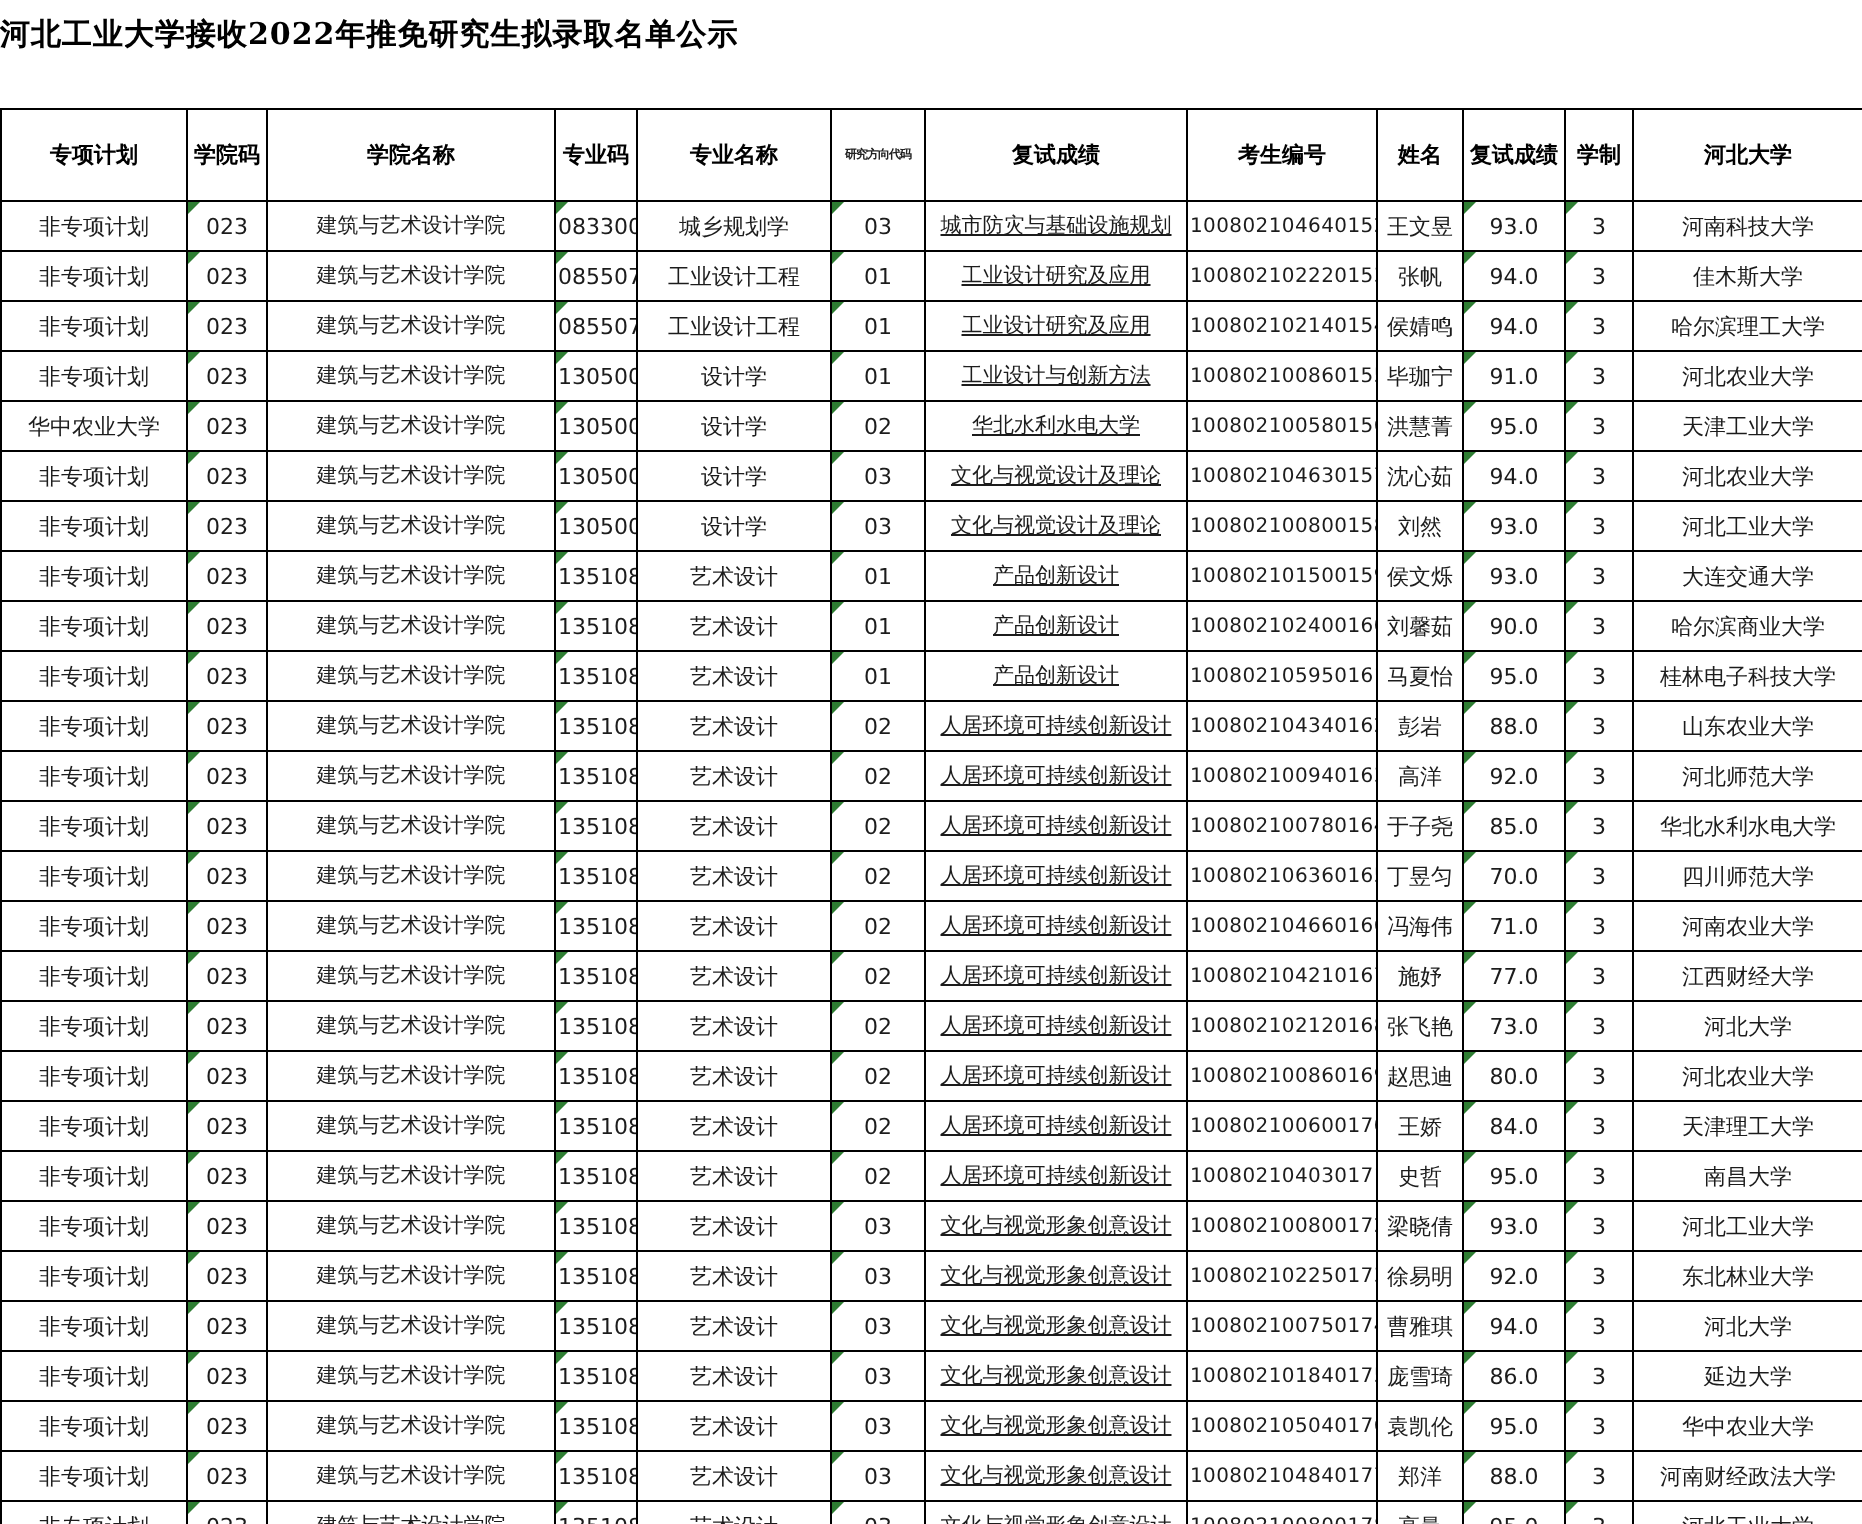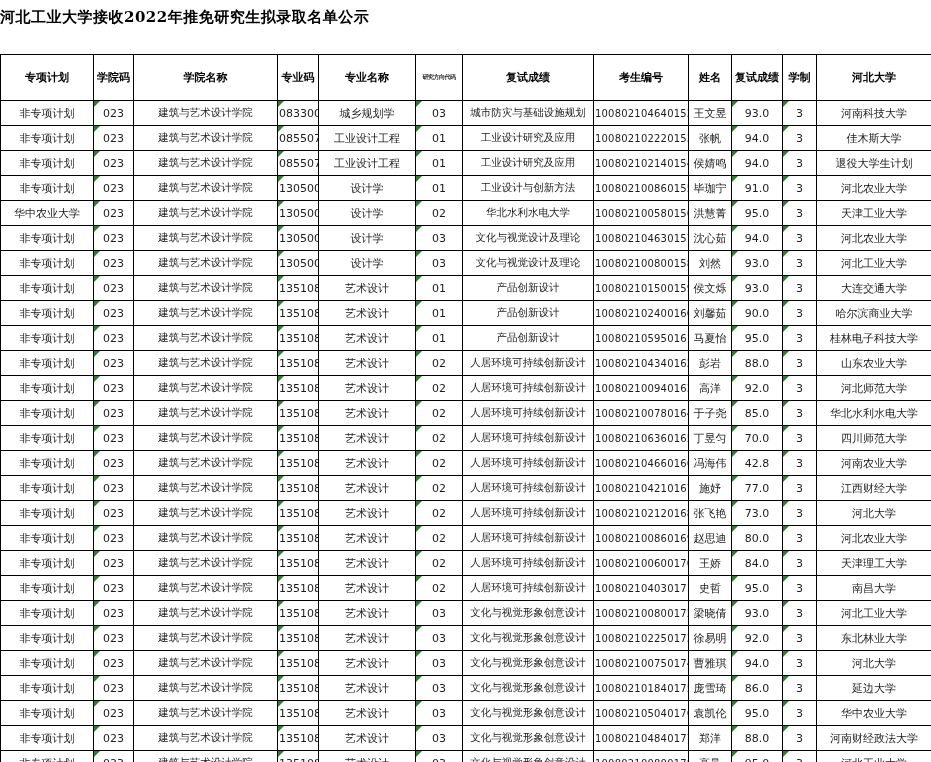--- a/index.html
+++ b/index.html
@@ -55,21 +55,21 @@
     color: #1c1c1c;
   }
   
   table.sheet thead th.col-direction_code {
     font-size: 6px;
     letter-spacing: -0.5px;
     font-weight: bold;
     color: #222;
   }
   table.sheet td.col-candidate_no { font-size: 10px; letter-spacing: 0.2px; }
-  table.sheet td.col-direction { font-size: 10.5px; }
+  table.sheet td.col-direction { font-size: 10.5px; text-decoration: underline; }
   table.sheet td.col-college_name { font-size: 10.5px; }
   
   td.flagged::before {
     content: "";
     position: absolute;
     top: 0;
     left: 0;
     width: 0;
     height: 0;
     border-top: 6px solid var(--flag-color, #2e7d32);
@@ -147,21 +147,21 @@
           <td class="col-college_code flagged">023</td>
           <td class="col-college_name">建筑与艺术设计学院</td>
           <td class="col-major_code flagged">085507</td>
           <td class="col-major_name">工业设计工程</td>
           <td class="col-direction_code flagged">01</td>
           <td class="col-direction">工业设计研究及应用</td>
           <td class="col-candidate_no">100802102140154</td>
           <td class="col-name">侯婧鸣</td>
           <td class="col-score flagged">94.0</td>
           <td class="col-duration flagged">3</td>
-          <td class="col-school">退役大学生计划</td>
+          <td class="col-school">哈尔滨理工大学</td>
         </tr>
         <tr>
           <td class="col-plan">非专项计划</td>
           <td class="col-college_code flagged">023</td>
           <td class="col-college_name">建筑与艺术设计学院</td>
           <td class="col-major_code flagged">130500</td>
           <td class="col-major_name">设计学</td>
           <td class="col-direction_code flagged">01</td>
           <td class="col-direction">工业设计与创新方法</td>
           <td class="col-candidate_no">100802100860155</td>
@@ -313,21 +313,21 @@
         <tr>
           <td class="col-plan">非专项计划</td>
           <td class="col-college_code flagged">023</td>
           <td class="col-college_name">建筑与艺术设计学院</td>
           <td class="col-major_code flagged">135108</td>
           <td class="col-major_name">艺术设计</td>
           <td class="col-direction_code flagged">02</td>
           <td class="col-direction">人居环境可持续创新设计</td>
           <td class="col-candidate_no">100802104660166</td>
           <td class="col-name">冯海伟</td>
-          <td class="col-score flagged">42.8</td>
+          <td class="col-score flagged">71.0</td>
           <td class="col-duration flagged">3</td>
           <td class="col-school">河南农业大学</td>
         </tr>
         <tr>
           <td class="col-plan">非专项计划</td>
           <td class="col-college_code flagged">023</td>
           <td class="col-college_name">建筑与艺术设计学院</td>
           <td class="col-major_code flagged">135108</td>
           <td class="col-major_name">艺术设计</td>
           <td class="col-direction_code flagged">02</td>

